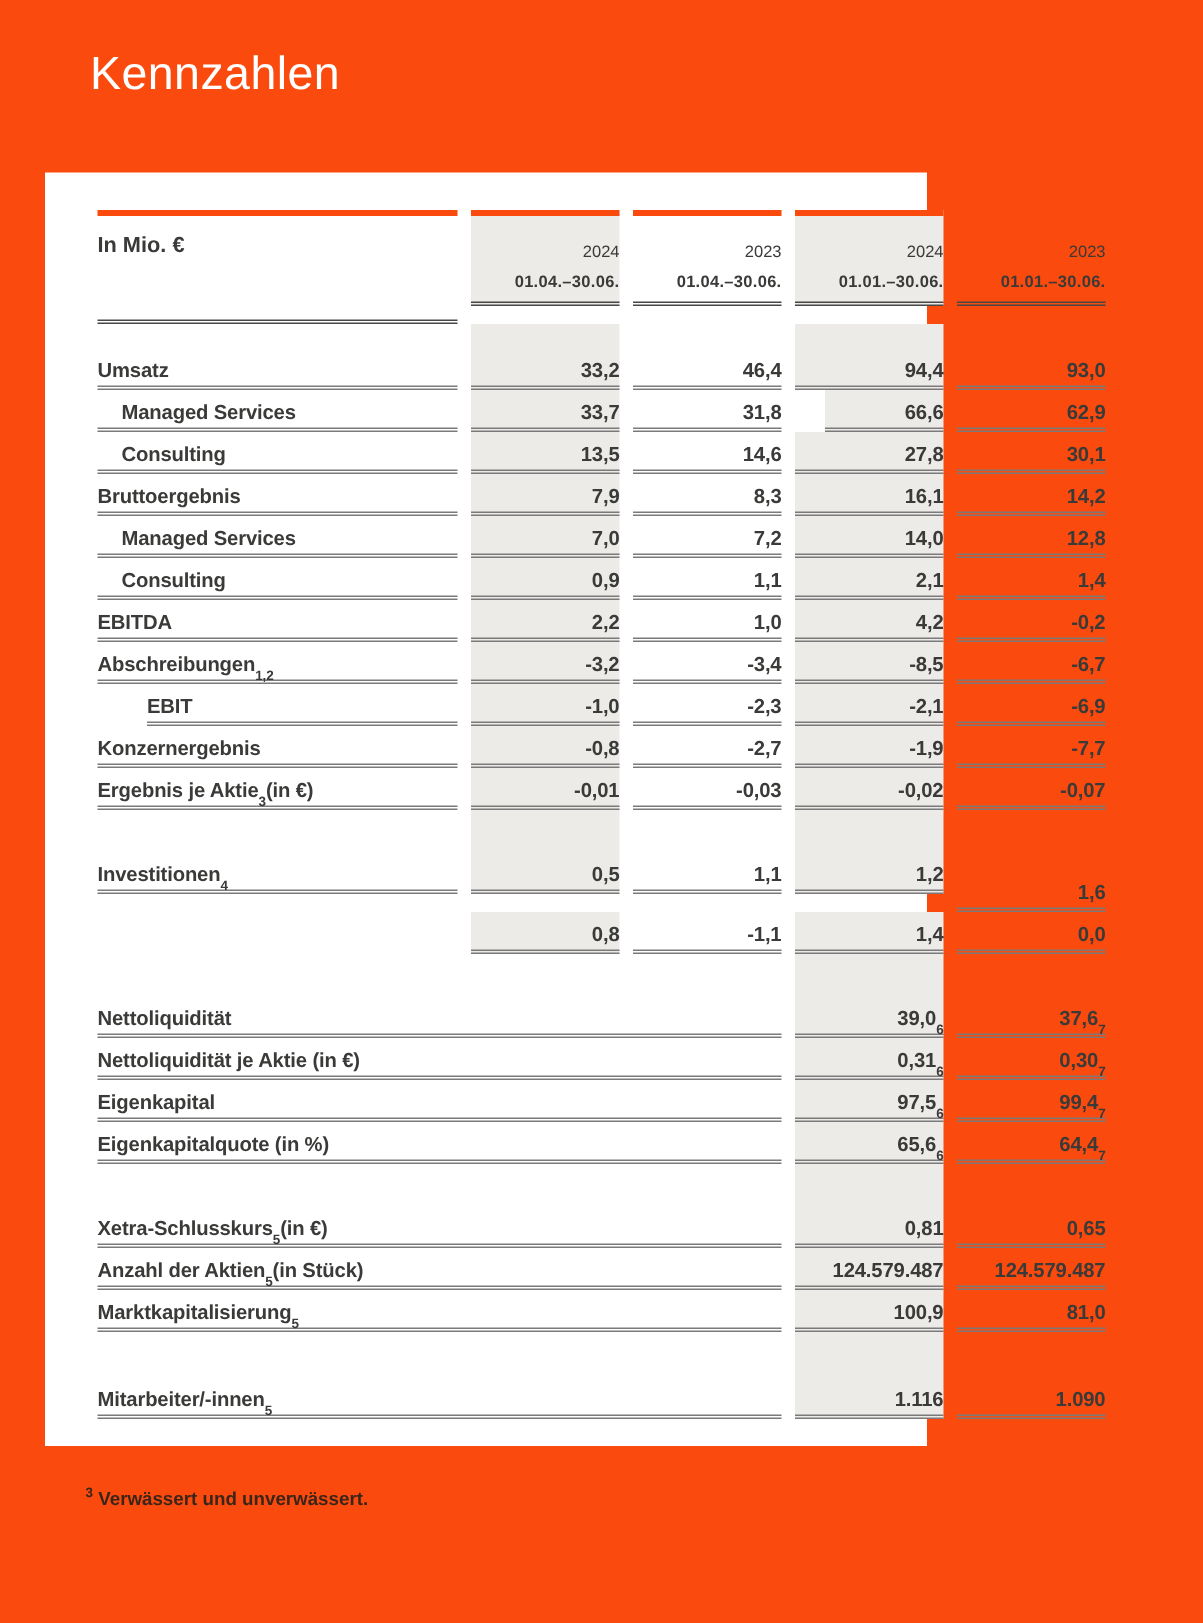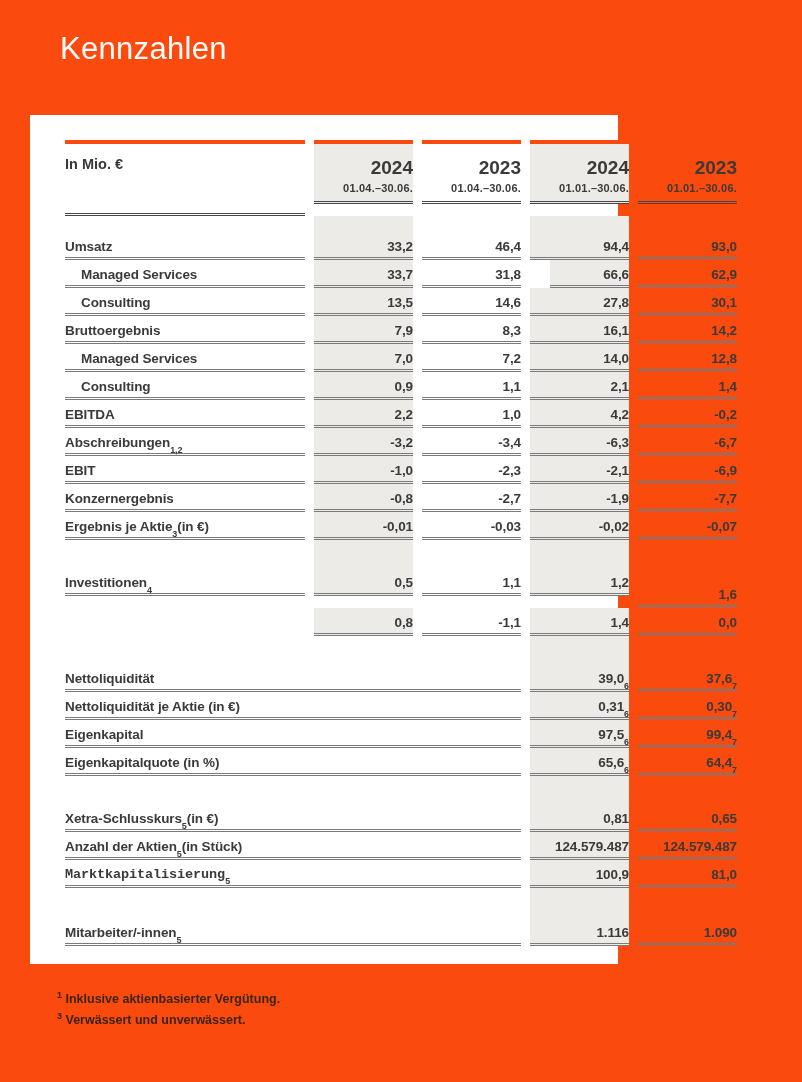--- a/index.html
+++ b/index.html
@@ -28,21 +28,21 @@
   .shade{background:#ECEBE8;}
   .hdr{
     border-top:4px solid #FB4A0D;
     border-bottom:3px double #474747;
     height:52px;box-sizing:content-box;
     display:flex;flex-direction:column;align-items:flex-end;justify-content:flex-end;
     padding-bottom:5px;
   }
   .hdr.lbl{align-items:flex-start;justify-content:flex-start;padding-top:12px;}
   .unit{font-size:14.5px;font-weight:700;}
-  .yr{font-size:19px;font-weight:700;line-height:18px;margin-top:36px;}
+  .yr{font-size:11px;font-weight:400;line-height:18px;margin-top:36px;}
   .per{font-size:11px;font-weight:700;line-height:15px;margin-top:4px;letter-spacing:.2px;}
   .cell{
     height:22px;
     border-bottom:3px double #7A7A7A;
     display:flex;align-items:flex-end;
     padding-bottom:3px;box-sizing:content-box;
     font-size:13.5px;font-weight:700;letter-spacing:-.1px;
     white-space:nowrap;
   }
   .cell.lbl{justify-content:flex-start;}
@@ -116,23 +116,23 @@
       <div class="cell val shade" style="grid-column: 4;">2,1</div>
       <div class="cell val" style="grid-column: 5;">1,4</div>
       <div class="cell lbl" style="grid-column: 1;">EBITDA</div>
       <div class="cell val shade" style="grid-column: 2;">2,2</div>
       <div class="cell val" style="grid-column: 3;">1,0</div>
       <div class="cell val shade" style="grid-column: 4;">4,2</div>
       <div class="cell val" style="grid-column: 5;">-0,2</div>
       <div class="cell lbl" style="grid-column: 1;">Abschreibungen<sup>1,2</sup></div>
       <div class="cell val shade" style="grid-column: 2;">-3,2</div>
       <div class="cell val" style="grid-column: 3;">-3,4</div>
-      <div class="cell val shade" style="grid-column: 4;">-6,3</div>
+      <div class="cell val shade" style="grid-column: 4;">-8,5</div>
       <div class="cell val" style="grid-column: 5;">-6,7</div>
-      <div class="cell lbl" style="grid-column: 1;">EBIT</div>
+      <div class="cell lbl" style="grid-column: 1; margin-left: 33px;">EBIT</div>
       <div class="cell val shade" style="grid-column: 2;">-1,0</div>
       <div class="cell val" style="grid-column: 3;">-2,3</div>
       <div class="cell val shade" style="grid-column: 4;">-2,1</div>
       <div class="cell val" style="grid-column: 5;">-6,9</div>
       <div class="cell lbl" style="grid-column: 1;">Konzernergebnis</div>
       <div class="cell val shade" style="grid-column: 2;">-0,8</div>
       <div class="cell val" style="grid-column: 3;">-2,7</div>
       <div class="cell val shade" style="grid-column: 4;">-1,9</div>
       <div class="cell val" style="grid-column: 5;">-7,7</div>
       <div class="cell lbl" style="grid-column: 1;">Ergebnis je Aktie<sup>3</sup> (in €)</div>
@@ -166,27 +166,26 @@
       <div class="cell val shade" style="grid-column: 4;">65,6<sup>6</sup></div>
       <div class="cell val" style="grid-column: 5;">64,4<sup>7</sup></div>
       <div class="spacer" style="grid-column: 2; height: 28px;"></div>
       <div class="spacer shade" style="grid-column: 4; height: 28px;"></div>
       <div class="cell lbl" style="grid-column: 1 / span 3;">Xetra-Schlusskurs<sup>5</sup> (in €)</div>
       <div class="cell val shade" style="grid-column: 4;">0,81</div>
       <div class="cell val" style="grid-column: 5;">0,65</div>
       <div class="cell lbl" style="grid-column: 1 / span 3;">Anzahl der Aktien<sup>5</sup> (in Stück)</div>
       <div class="cell val shade" style="grid-column: 4;">124.579.487</div>
       <div class="cell val" style="grid-column: 5;">124.579.487</div>
-      <div class="cell lbl" style="grid-column: 1 / span 3; font-family: Liberation Mono, monospace;">Marktkapitalisierung<sup>5</sup></div>
+      <div class="cell lbl" style="grid-column: 1 / span 3;">Marktkapitalisierung<sup>5</sup></div>
       <div class="cell val shade" style="grid-column: 4;">100,9</div>
       <div class="cell val" style="grid-column: 5;">81,0</div>
       <div class="spacer" style="grid-column: 2; height: 30px;"></div>
       <div class="spacer shade" style="grid-column: 4; height: 30px;"></div>
       <div class="cell lbl" style="grid-column: 1 / span 3;">Mitarbeiter/-innen<sup>5</sup></div>
       <div class="cell val shade" style="grid-column: 4;">1.116</div>
       <div class="cell val" style="grid-column: 5;">1.090</div>
     </div>
 </div>
 
 <div class="footnotes" id="footnotes">
-    <div class="fn"><sup>1</sup> Inklusive aktienbasierter Vergütung.</div>
     <div class="fn"><sup>3</sup> Verwässert und unverwässert.</div>
   </div>
 
 </body></html>

